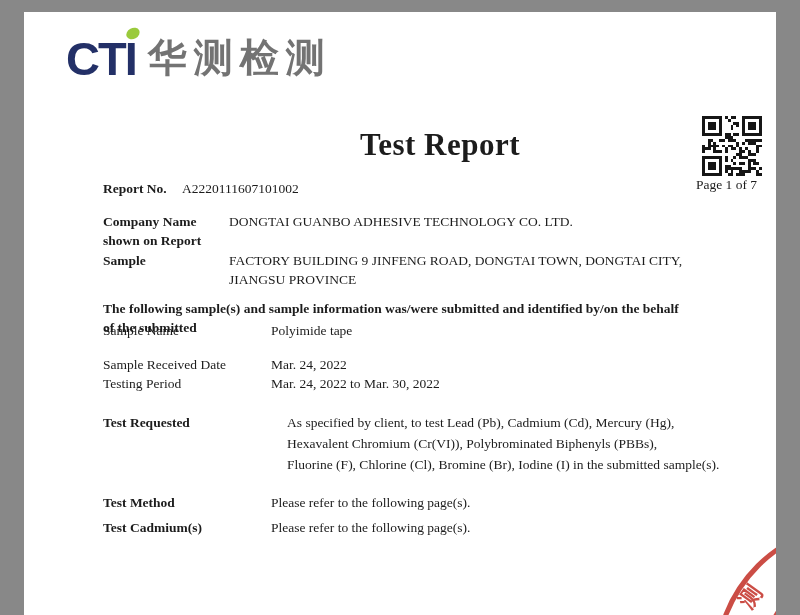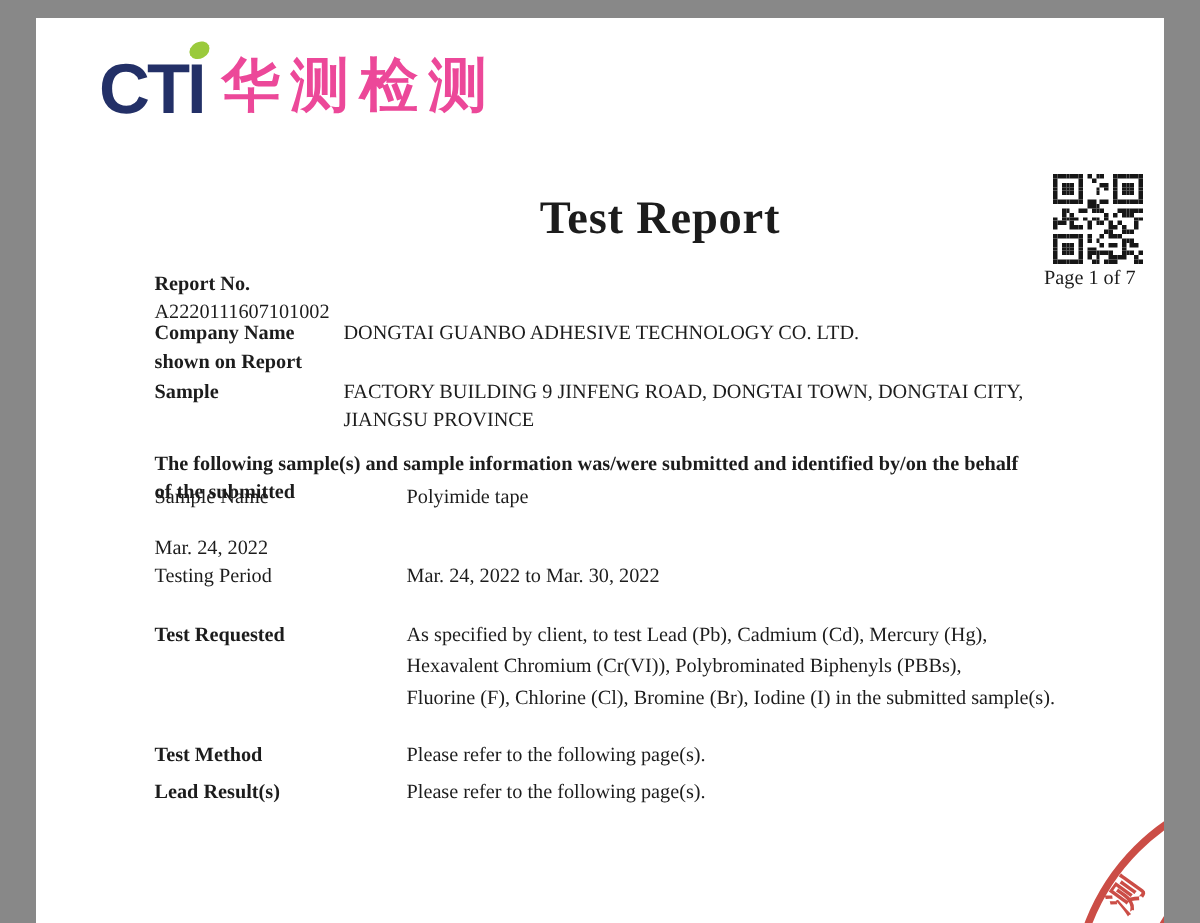--- a/index.html
+++ b/index.html
@@ -13,21 +13,21 @@
   .cti {
     position:relative; font-family:"Liberation Sans", sans-serif; font-weight:bold;
     font-size:47px; line-height:1.05; color:#233067; letter-spacing:-2px;
   }
   .cti-dot {
     position:absolute; right:-4px; top:-6px; width:14px; height:11px;
     background:#9aca3c; border-radius:50%; transform:rotate(-28deg);
   }
   .logo-cn {
     font-family:"Liberation Sans", sans-serif; font-weight:bold; font-size:39px;
-    color:#ec4899; letter-spacing:7px; line-height:1.25; white-space:nowrap;
+    color:#737373; letter-spacing:7px; line-height:1.25; white-space:nowrap;
   }
   
   .title {
     position:absolute; top:115px; left:0; width:100%; text-align:center;
     font-size:31px; font-weight:bold; letter-spacing:0.5px;padding-left:40px;
   }
   .qr {
     position:absolute; left:678px; top:104px; width:60px; height:60px;
     display:grid; grid-template-columns:repeat(21,1fr); grid-template-rows:repeat(21,1fr);
     background:#fff;
@@ -39,21 +39,21 @@
   .lbl { font-weight:bold; flex:0 0 auto; }
   .lbl.plain { font-weight:normal; }
   .w79  { width:79px; }
   .w126 { width:126px; }
   .w168 { width:168px; }
   .val  { max-width:480px; }
   .intro {
     position:absolute; left:79px; top:288px; width:630px;
     font-size:13.5px; font-weight:bold; line-height:18.5px;
   }
-  .tall { line-height:21px; }
+  .tall { line-height:21px;gap:16px; }
   
   .stamp { position:absolute; left:675px; top:495px; opacity:0.93; }
   .stamp text {
     fill:#c84038; font-weight:bold;
   }
   .stamp .cn-arc { font-size:22px; letter-spacing:12px; font-family:"Liberation Sans", sans-serif; }
   .stamp .en-arc { font-size:10.5px; letter-spacing:1.6px; font-family:"Liberation Serif", serif; }
 </style>
 </head>
 <body>
@@ -508,21 +508,21 @@
       <div class="qr-dark"></div>
       <div></div>
       <div></div>
       <div></div>
       <div></div>
       <div class="qr-dark"></div>
       <div class="qr-dark"></div>
     </div>
   <div class="page-label">Page 1 of 7</div>
 
-  <div class="row" style="top:167px;flex-direction:column;">
+  <div class="row" style="top:167px;">
     <div class="lbl w79">Report No.</div>
     <div class="val">A2220111607101002</div>
   </div>
 
   <div class="row" style="top:200px;">
     <div class="lbl w126">Company Name shown on Report</div>
     <div class="val">DONGTAI GUANBO ADHESIVE TECHNOLOGY CO. LTD.</div>
   </div>
 
   <div class="row" style="top:239px;">
@@ -536,20 +536,21 @@
   <div class="intro">
     <div>The following sample(s) and sample information was/were submitted and identified by/on the behalf</div>
     <div>of the submitted</div>
   </div>
 
   <div class="row" style="top:309px;align-items:center;">
     <div class="lbl plain w168">Sample Name</div>
     <div class="val">Polyimide tape</div>
   </div>
   <div class="row" style="top:343px;">
+    <div class="lbl plain w168">Sample Received Date</div>
     <div class="val">Mar. 24, 2022</div>
   </div>
   <div class="row" style="top:362px;">
     <div class="lbl plain w168">Testing Period</div>
     <div class="val">Mar. 24, 2022 to Mar. 30, 2022</div>
   </div>
 
   <div class="row tall" style="top:400px;">
     <div class="lbl w168">Test Requested</div>
     <div class="val">
@@ -558,21 +559,21 @@
       <div>Fluorine (F), Chlorine (Cl), Bromine (Br), Iodine (I) in the submitted sample(s).</div>
     </div>
   </div>
 
   <div class="row" style="top:481px;">
     <div class="lbl w168">Test Method</div>
     <div class="val">Please refer to the following page(s).</div>
   </div>
 
   <div class="row" style="top:506px;">
-    <div class="lbl w168">Lead Result(s)</div>
+    <div class="lbl w168">Test Cadmium(s)</div>
     <div class="val">Please refer to the following page(s).</div>
   </div>
 
   <svg class="stamp" width="320" height="320" viewBox="0 0 320 320">
     <defs>
       <path id="arcCN" d="M 90 260 A 122 122 0 1 1 230 260" fill="none"></path>
       <path id="arcEN" d="M 112 229 A 84 84 0 1 1 208 229" fill="none"></path>
     </defs>
     <circle cx="160" cy="160" r="143" fill="none" stroke="#c84038" stroke-width="5"></circle>
     <circle cx="160" cy="160" r="99" fill="none" stroke="#c84038" stroke-width="2.5"></circle>

